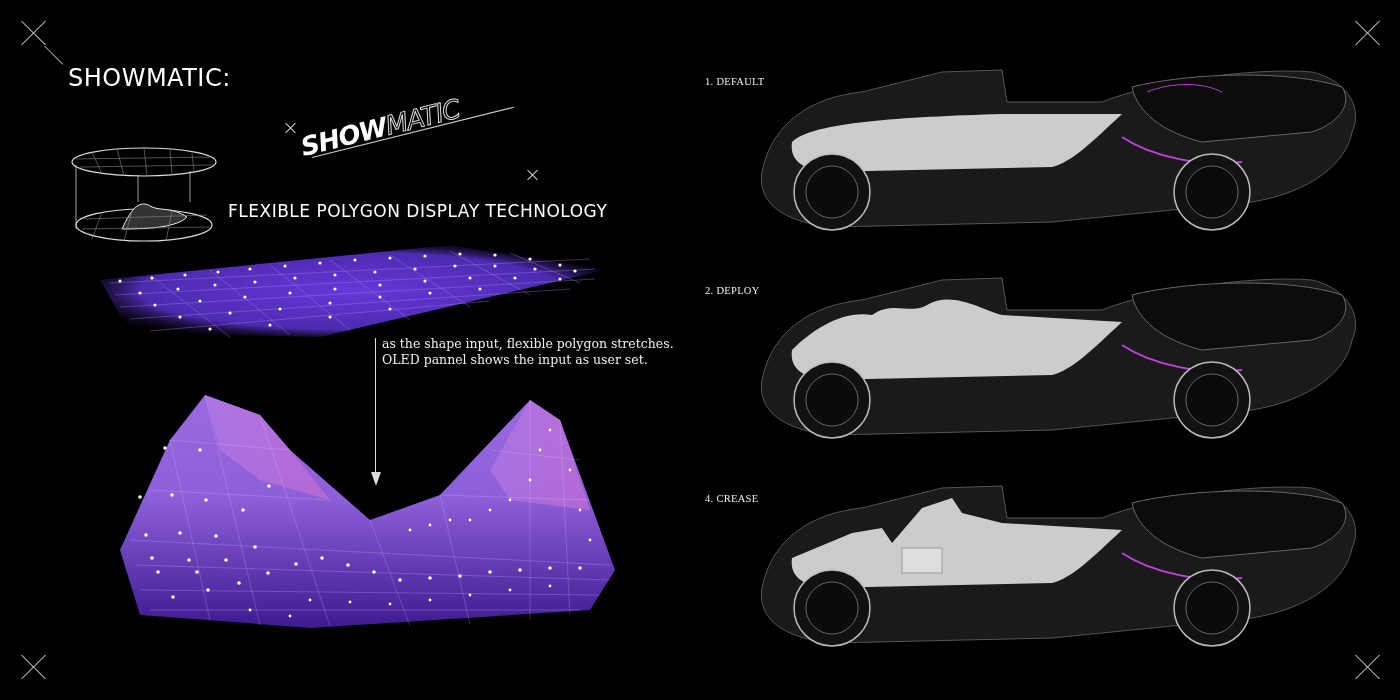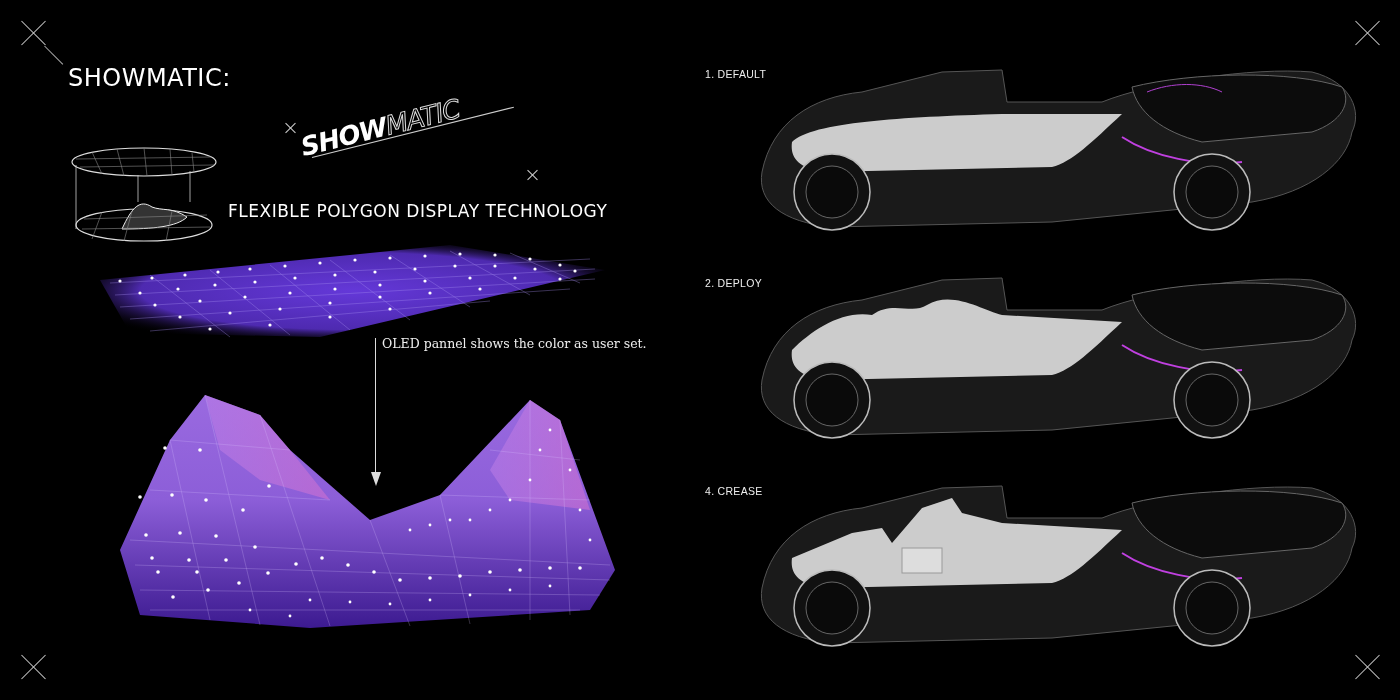--- a/index.html
+++ b/index.html
@@ -16,21 +16,21 @@
   .cross.small { width:14px; height:14px; }
   .title { left:68px; top:64px; font-size:24px; font-weight:normal; letter-spacing:0.5px; font-family:"DejaVu Sans", sans-serif; }
   .subtitle { left:228px; top:201px; font-size:17px; letter-spacing:0.5px; font-family:"DejaVu Sans", sans-serif; }
   .logo { left:305px; top:132px; transform:rotate(-14deg); transform-origin:left bottom; font-family:"DejaVu Sans", sans-serif; font-size:26px; font-weight:bold; font-style:italic; letter-spacing:-1px; }
   .logo .show { color:#fff; }
   .logo .matic { color:transparent; -webkit-text-stroke:1px #ddd; font-weight:normal; }
   .logo-line { left:312px; top:157px; width:208px; height:1px; background:#ccc; transform:rotate(-14deg); transform-origin:left center; }
   .caption { left:382px; top:336px; font-family:"DejaVu Serif", serif; font-size:12.5px; line-height:16px; color:#eee; }
   .arrow-line { left:375px; top:338px; width:1px; height:138px; background:#ddd; }
   .arrow-head { left:371px; top:472px; width:0; height:0; border-left:5px solid transparent; border-right:5px solid transparent; border-top:14px solid #ddd; }
-  .step-label { font-family:Liberation Sans, sans-serif; font-size:10.5px; letter-spacing:0.3px; color:#eee; }
+  .step-label { font-family:Liberation Serif, serif; font-size:10.5px; letter-spacing:0.3px; color:#eee;margin-top:8px; }
   .flat-grid { left:90px; top:245px; width:520px; height:95px; }
   .mountain { left:110px; top:390px; width:510px; height:240px; }
   .hologram { left:62px; top:137px; width:165px; height:110px; }
   .car { position:absolute; width:610px; height:180px; }
 </style>
 </head>
 <body>
 
 <div class="cross" style="left:16px;top:16px;"></div>
 <div class="abs" style="left:44px;top:46px;width:1px;height:26px;background:#aaa;transform:rotate(-45deg);transform-origin:top;"></div>
@@ -144,21 +144,22 @@
     <circle cx="120" cy="84" r="1.6"></circle>
       <circle cx="180" cy="80" r="1.6"></circle>
       <circle cx="240" cy="72" r="1.6"></circle>
       <circle cx="300" cy="64" r="1.6"></circle>
   </g>
 </svg>
 
 <div class="abs arrow-line"></div>
 <div class="abs arrow-head"></div>
 <div class="abs caption">
-  <div>OLED pannel shows the color as user set.</div>
+  <div>as the shape input, flexible polygon stretches.</div>
+  <div>OLED pannel shows the input as user set.</div>
 </div>
 
 <svg class="abs mountain" viewBox="0 0 510 240">
   <defs>
     <linearGradient id="mg" x1="0" y1="0" x2="0" y2="1">
       <stop offset="0%" stop-color="#9a6ae0"></stop>
       <stop offset="45%" stop-color="#8c5ed8"></stop>
       <stop offset="100%" stop-color="#3c1a90"></stop>
     </linearGradient>
     <linearGradient id="mg2" x1="0" y1="0" x2="1" y2="0">

